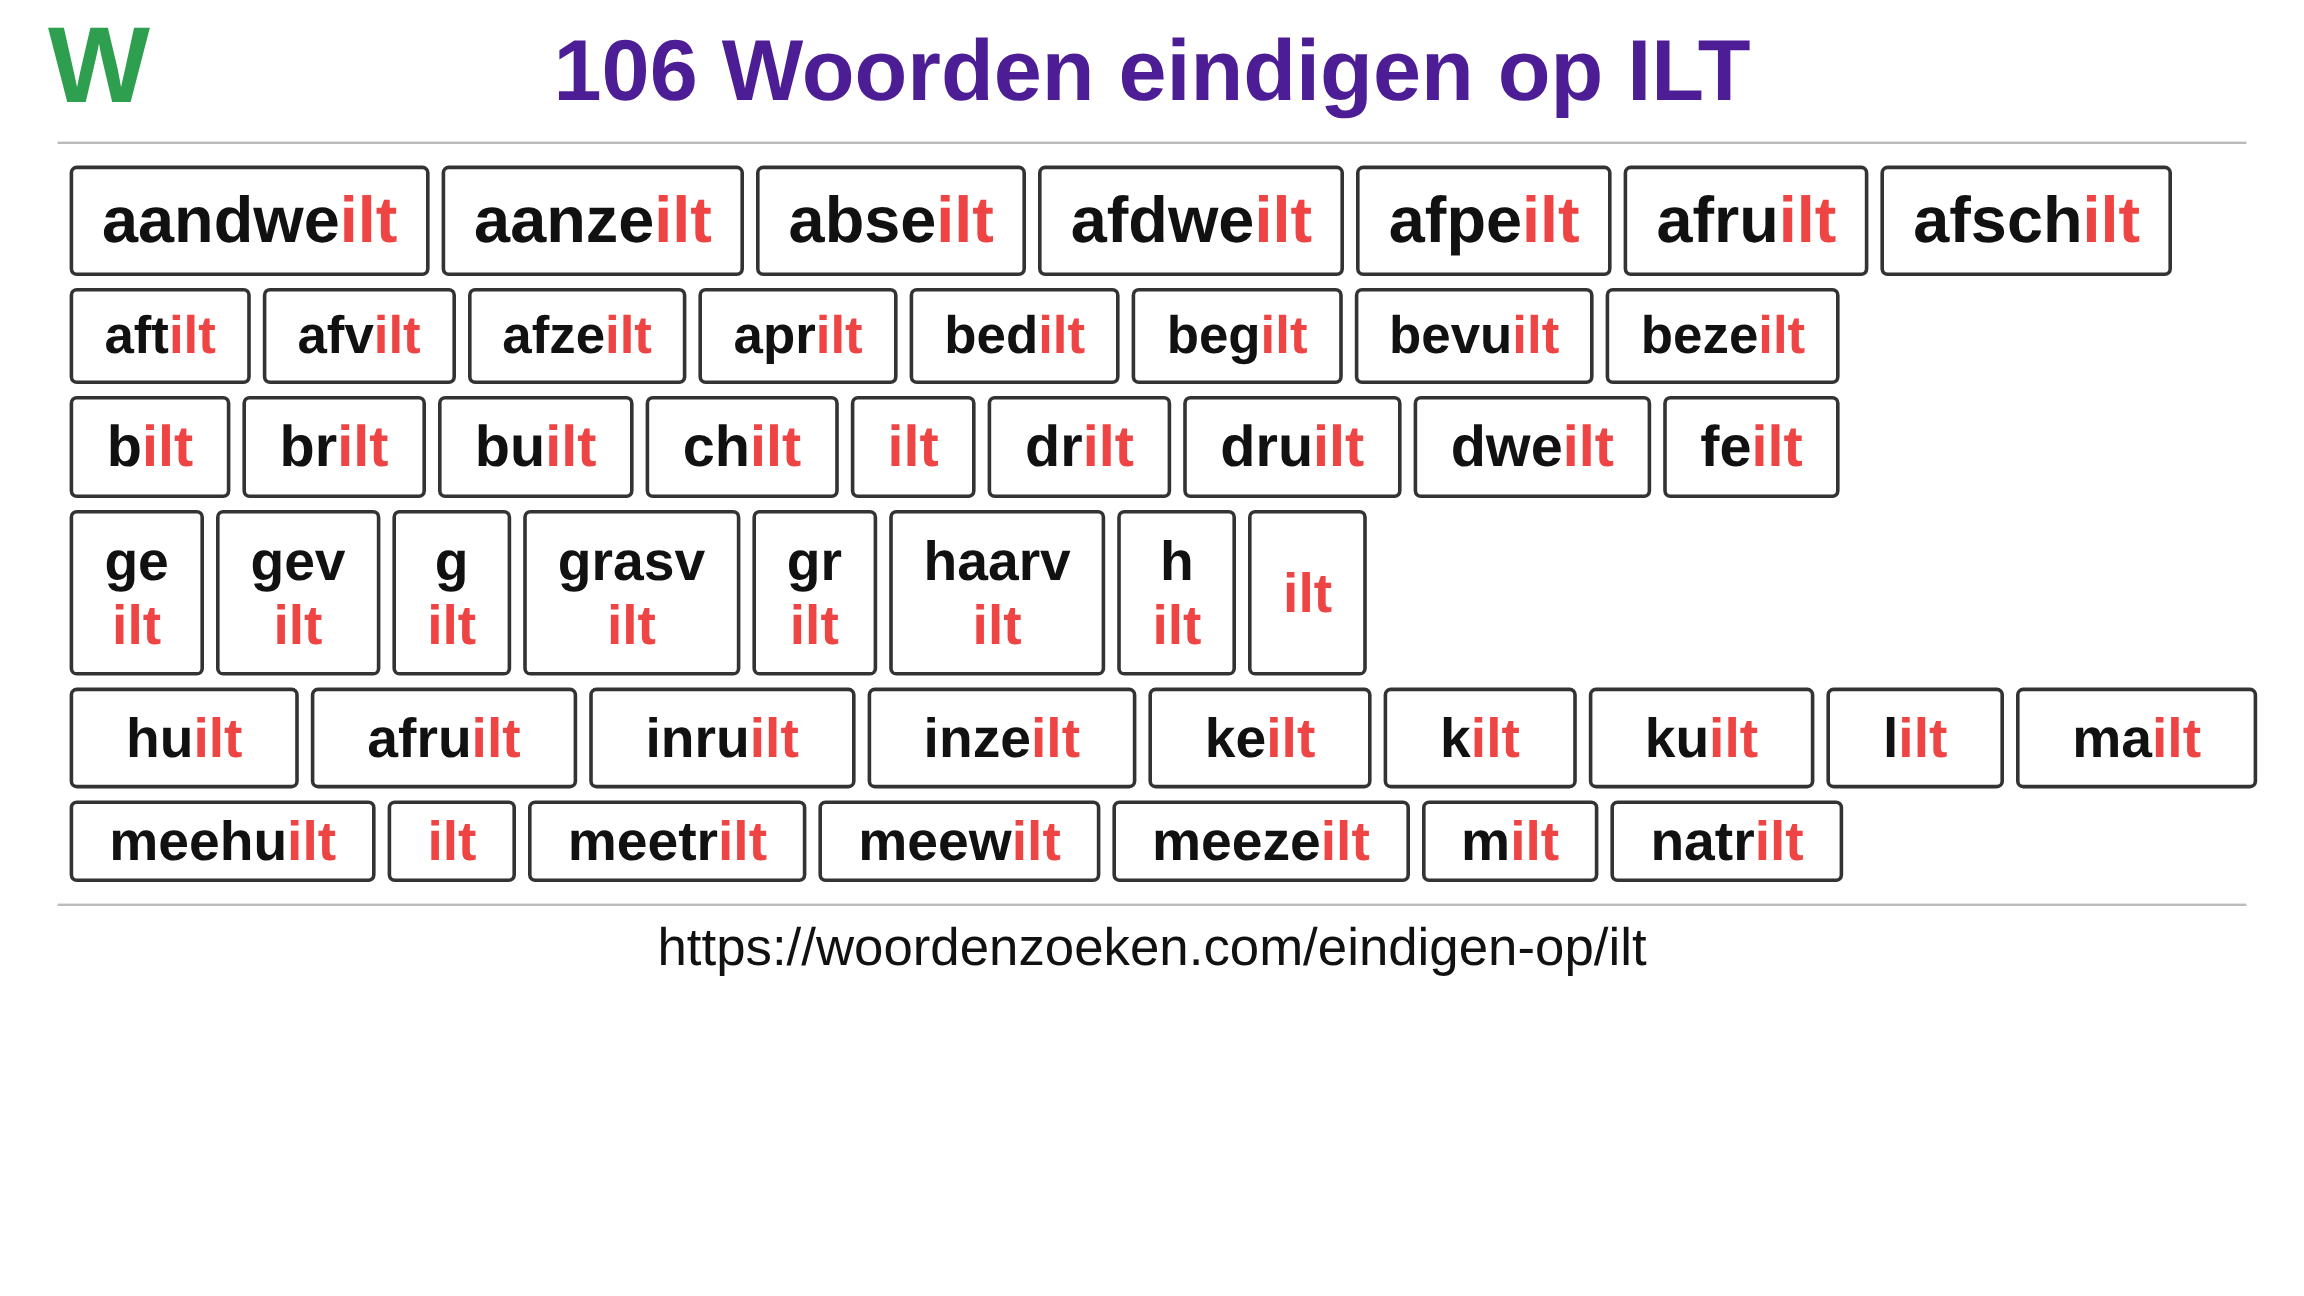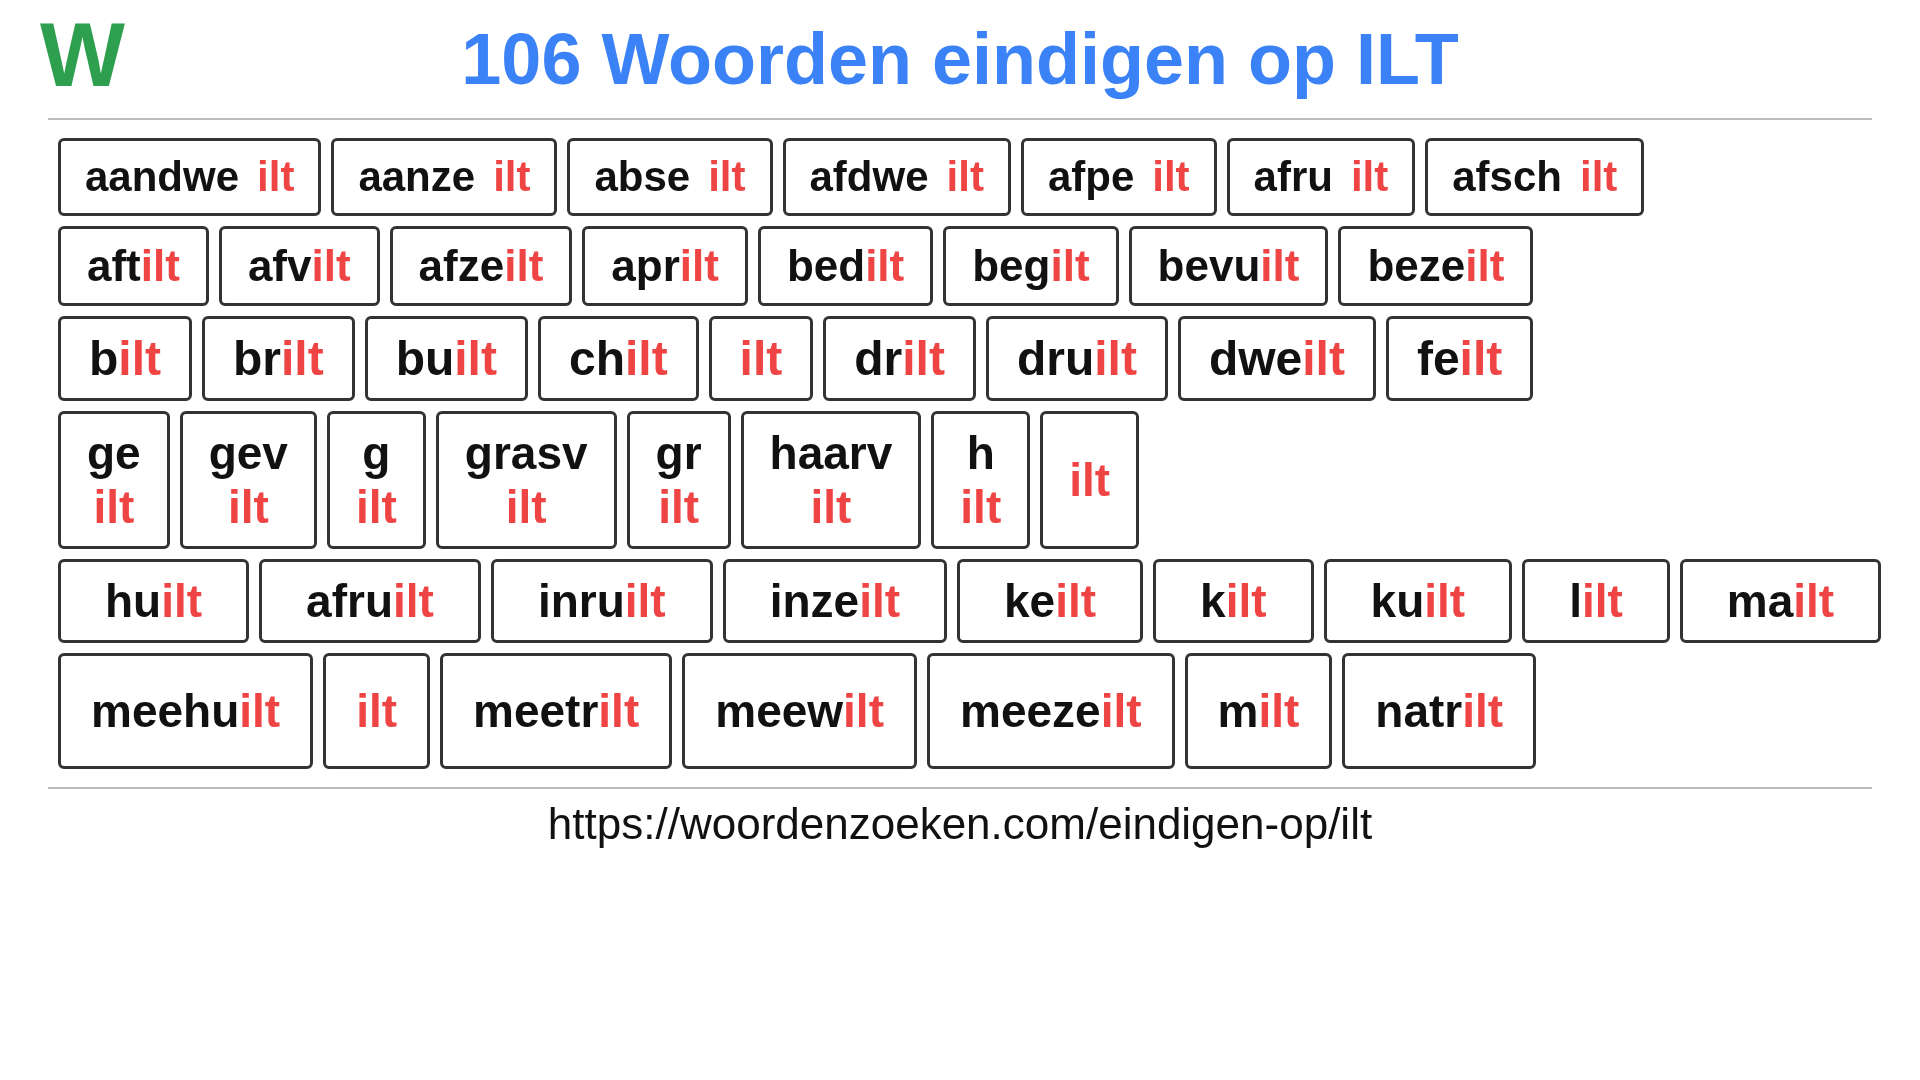--- a/index.html
+++ b/index.html
@@ -25,21 +25,21 @@
       left: 40px;
       top: 10px;
       font-size: 90px;
       font-weight: 900;
       color: #2e9e4f;
       line-height: 1;
     }
     .title {
       font-size: 72px;
       font-weight: 900;
-      color: #3b82f6;
+      color: #4c1d95;
       text-align: center;
     }
     .divider {
       width: 95%;
       border: none;
       border-top: 2px solid #bbb;
       margin: 8px 0 18px 0;
     }
     .words-container {
       width: 95%;
@@ -296,19 +296,19 @@
       </div>
     </div>
   </div>
 
 <hr class="footer-divider">
 
 <div class="footer-url">https://woordenzoeken.com/eindigen-op/ilt</div>
 
 <style>
   
-  .word-row:nth-child(1) .word-box { font-size: 42px; padding: 12px 24px; gap: 18px; }
+  .word-row:nth-child(1) .word-box { font-size: 54px; padding: 12px 24px; }
   .word-row:nth-child(2) .word-box { font-size: 44px; padding: 12px 26px; }
   .word-row:nth-child(3) .word-box { font-size: 48px; padding: 12px 28px; }
   .word-row:nth-child(4) .word-box { font-size: 46px; padding: 12px 26px; flex-direction: column; }
   .word-row:nth-child(5) .word-box { font-size: 46px; padding: 12px 44px; }
-  .word-row:nth-child(6) .word-box { font-size: 46px; padding: 28px 30px; }
+  .word-row:nth-child(6) .word-box { font-size: 46px; padding: 4px 30px; }
 </style>
 
 </body></html>

